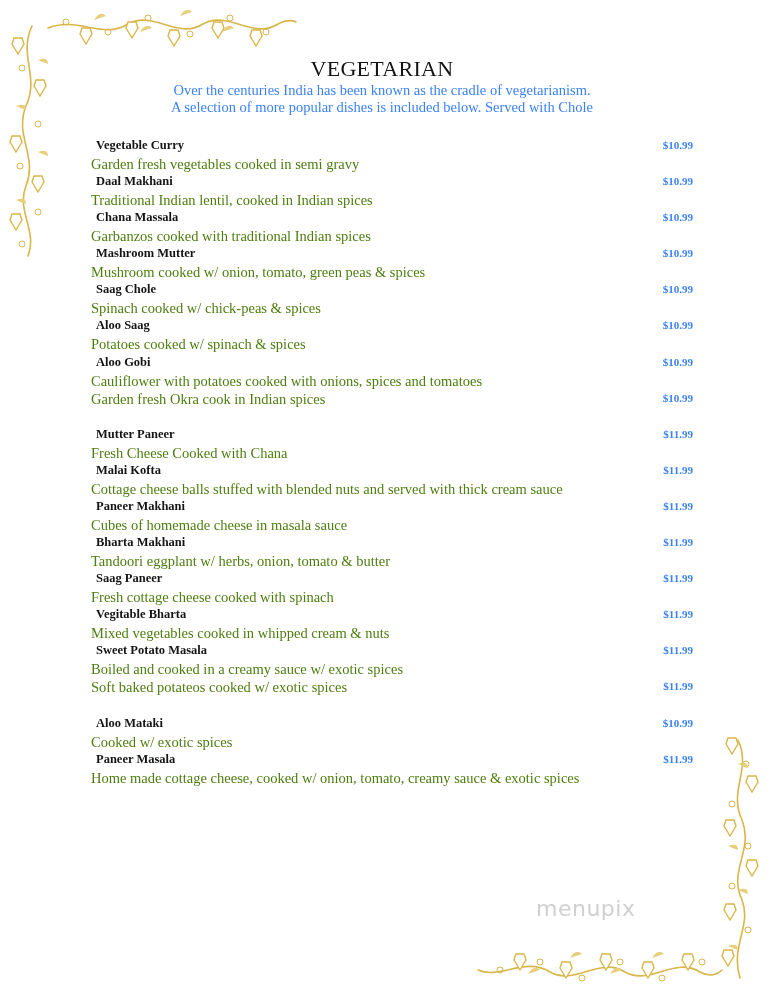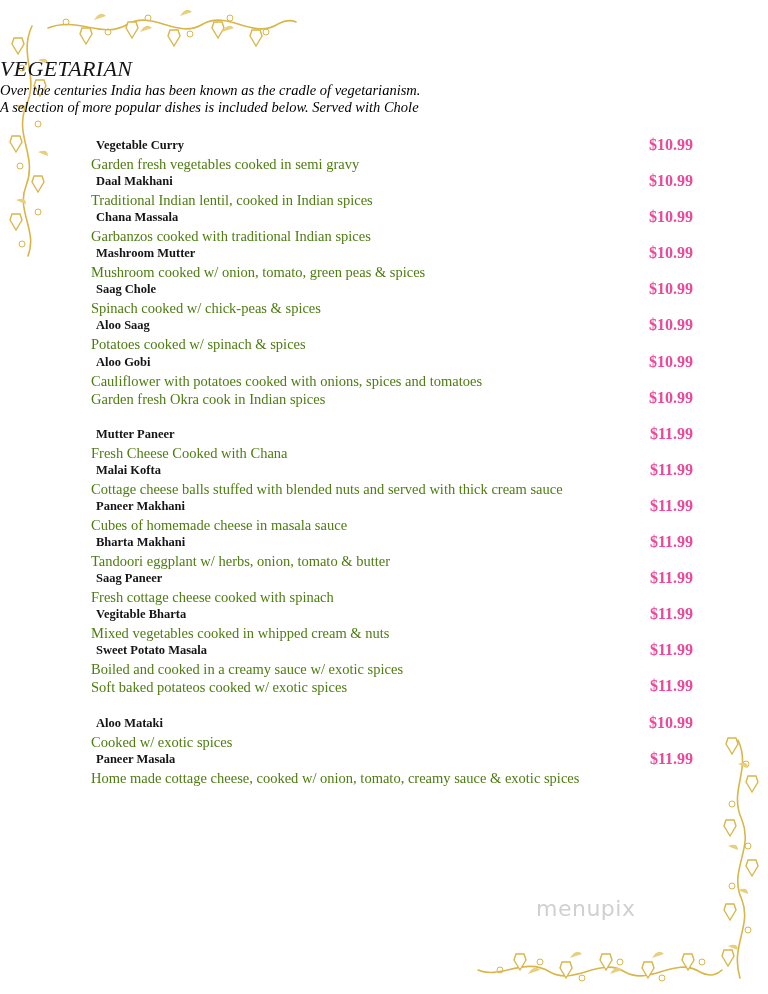--- a/index.html
+++ b/index.html
@@ -1,28 +1,28 @@
 <!DOCTYPE html>
 <html><head>
 <meta charset="utf-8">
 <style>
   html, body { margin: 0; padding: 0; }
   body {
     width: 768px; height: 994px; background: #ffffff; position: relative; overflow: hidden;
     font-family: "Liberation Serif", "DejaVu Serif", serif; color: #1a1a1a;
   }
   .vine { position: absolute; }
-  .header { position: absolute; left: 0; width: 764px; top: 56px; text-align: left; font-style: italic; }
+  .header { position: absolute; left: 0; width: 764px; top: 56px; text-align: center; }
   .title { font-size: 22px; letter-spacing: 0.3px; line-height: 26px; color: #151515; }
-  .subtitle { font-size: 14.5px; line-height: 17px; color: #000000; }
+  .subtitle { font-size: 14.5px; line-height: 17px; color: #3b82f6; }
   .menu { position: absolute; left: 83px; top: 137px; width: 612px; }
   .item { position: relative; height: 36.1px; }
   .item-name { font-weight: bold; font-size: 12.5px; line-height: 16px; height: 18px; color: #151515; margin-left: 13px; }
   .item-desc { font-size: 14.5px; line-height: 18px; color: #4d7c0f; white-space: nowrap; margin-left: 8px; }
-  .item-price { position: absolute; right: 2px; top: 0; font-weight: bold; font-size: 16px; line-height: 16px; color: #ec4899; padding-left: 18px; }
+  .item-price { position: absolute; right: 2px; top: 0; font-weight: bold; font-size: 11px; line-height: 16px; color: #3b82f6; padding-left: 18px; }
   .watermark {
     position: absolute; left: 536px; top: 896px; font-family: "DejaVu Sans", sans-serif;
     font-size: 22px; color: #d0d0d0; letter-spacing: 0.5px; font-weight: 400;
   }
 </style>
 </head>
 <body>
 
 <svg class="vine" style="left:8px;top:6px" width="292" height="256" viewBox="0 0 292 256">
   <g fill="none" stroke="#d9b64a" stroke-width="1.6" stroke-linecap="round">

